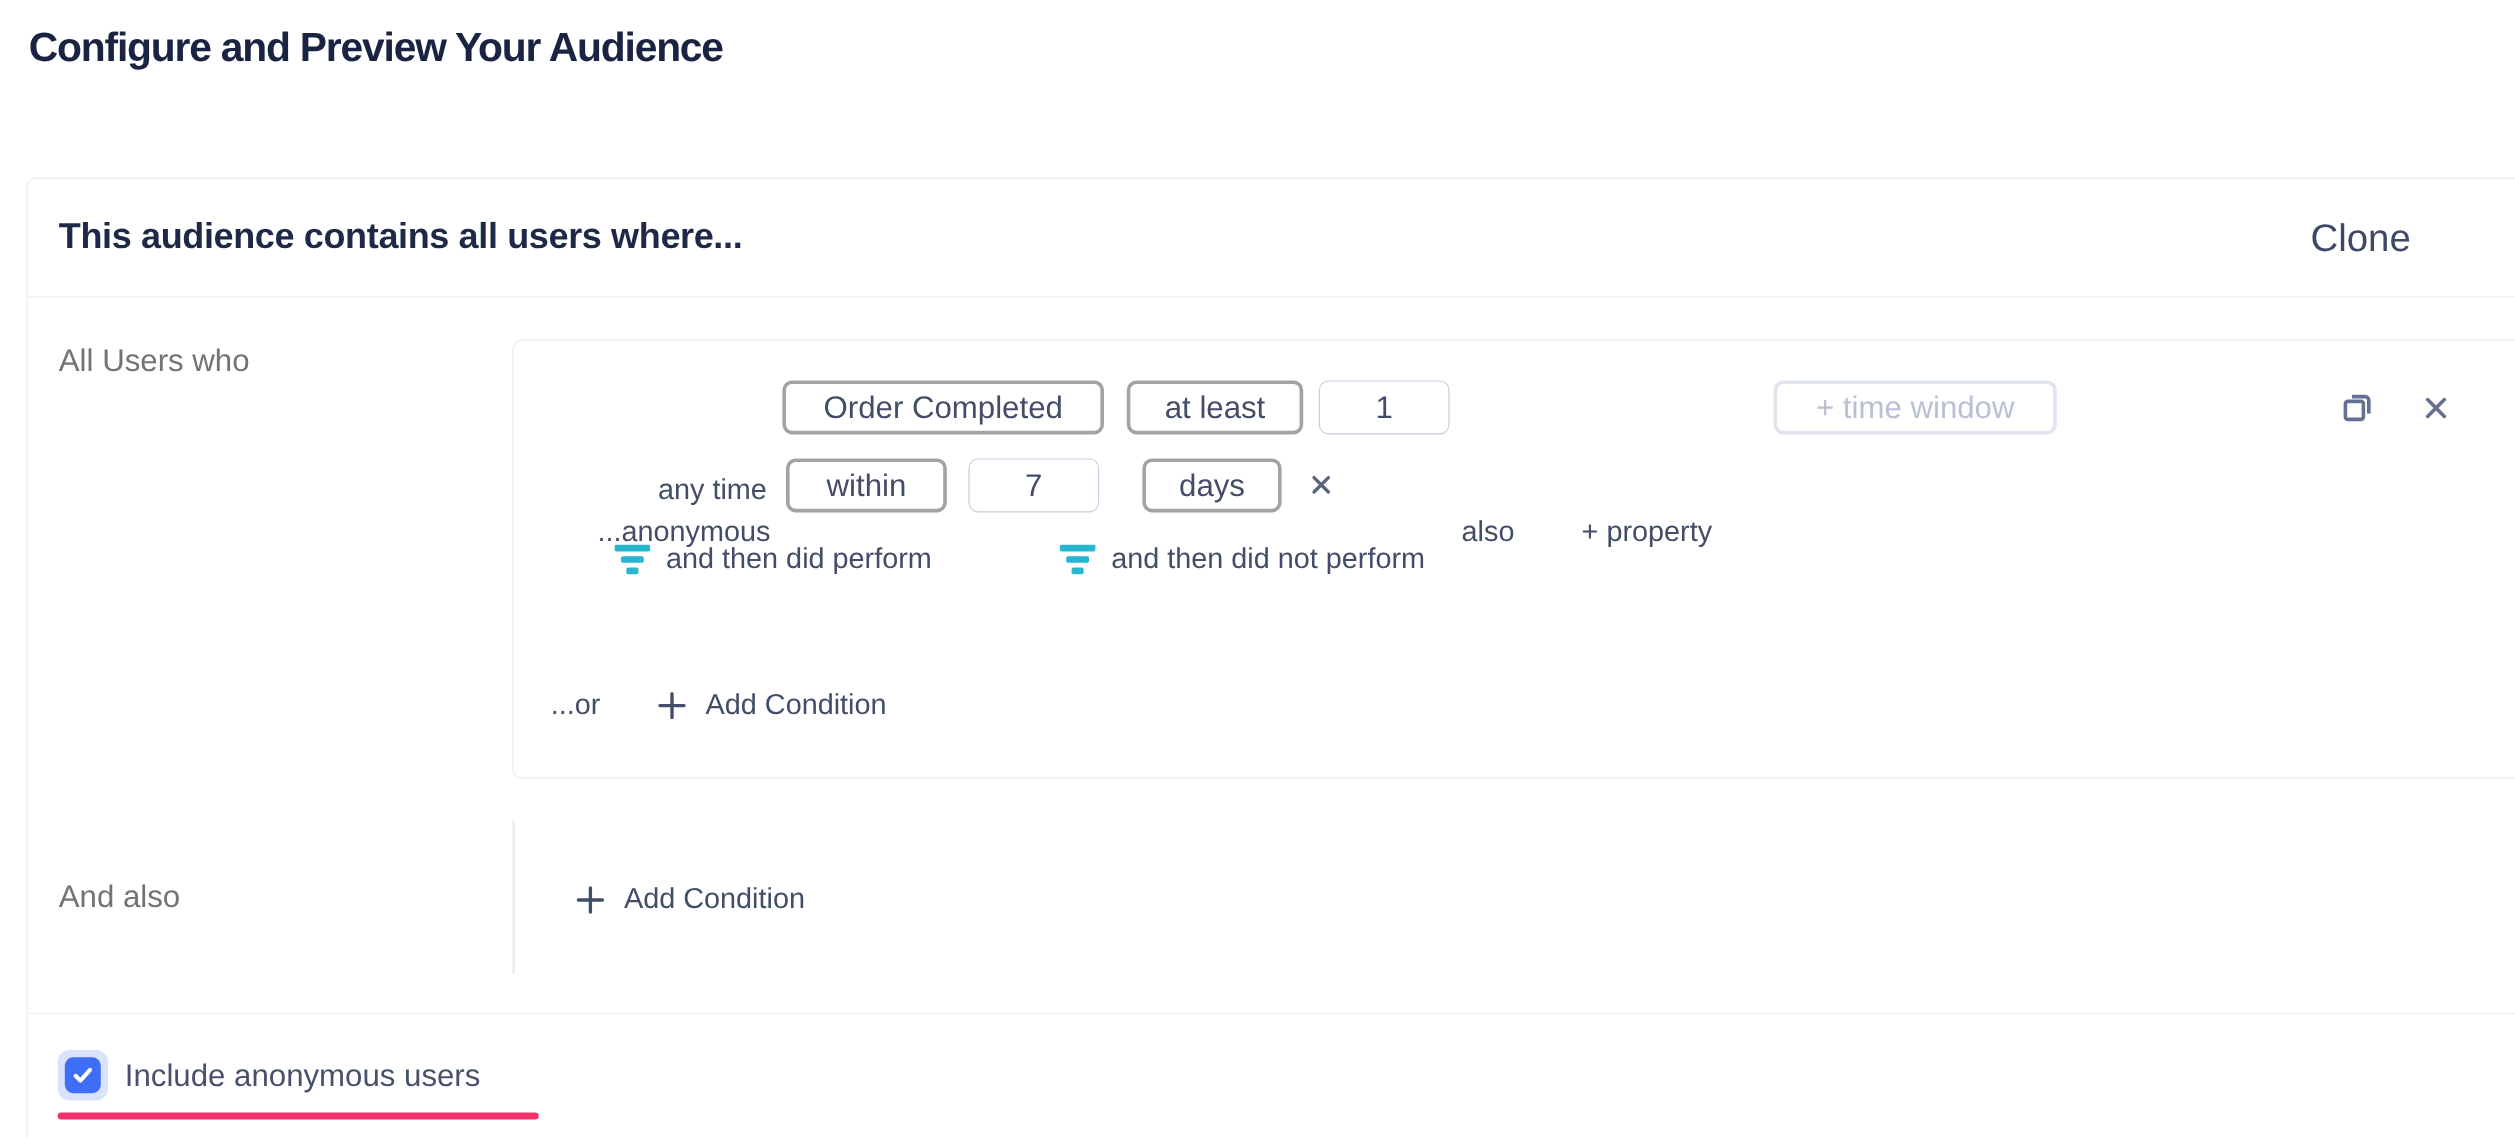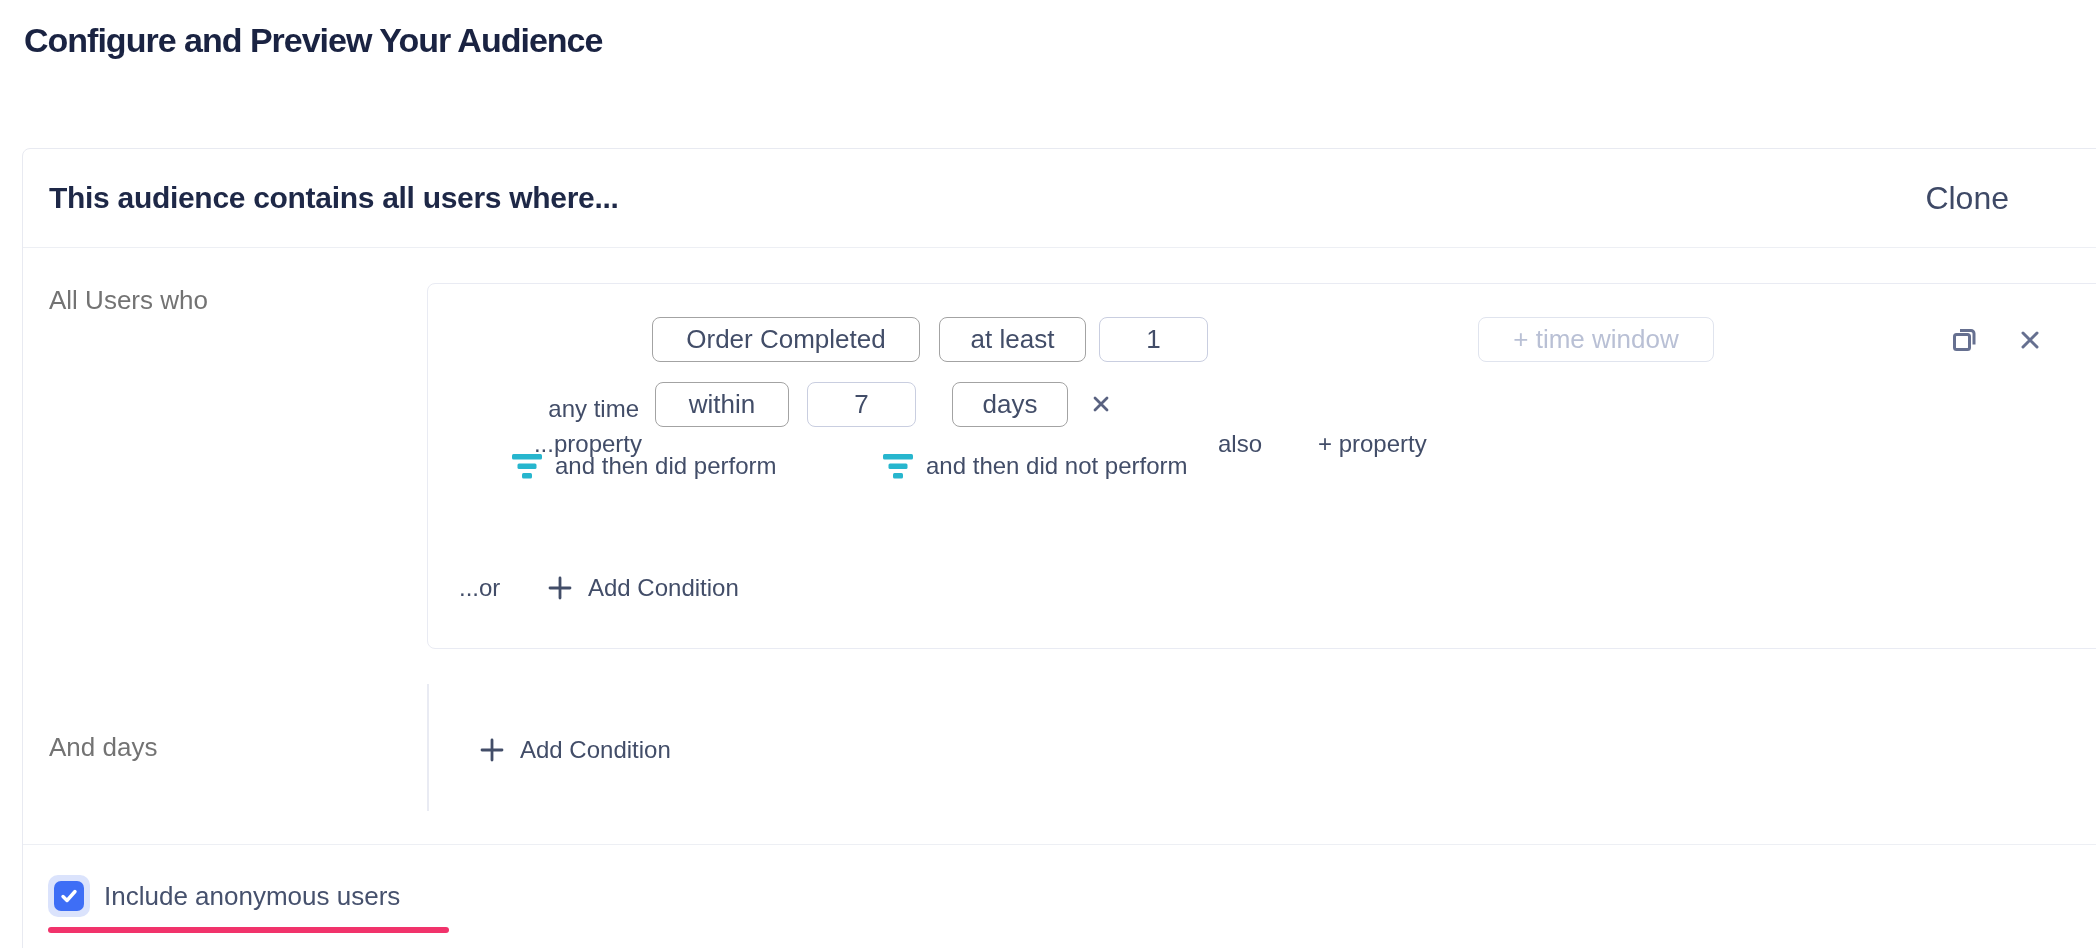--- a/index.html
+++ b/index.html
@@ -41,21 +41,21 @@
     background: #fff;
     border: 1px solid #e9ebf3;
     border-radius: 8px;
   }
   .p-abs { position: absolute; }
   .txt { font-size: 24px; color: #424d68; line-height: 32px; white-space: nowrap; }
   .txt-right { text-align: right; }
   .chip {
     position: absolute; height: 45px;
     display: flex; align-items: center; justify-content: center;
-    background: #fff; border: 1px solid #a3a3a3; border-radius: 8px;
+    background: #fff; border: 3px solid #a3a3a3; border-radius: 8px;
     font-size: 26px; color: #424d68; cursor: pointer;
     font-family: "Liberation Sans", sans-serif;
   }
   .chip.ghost { border-color: #e0e4ee; color: #b9c0d5; }
   .num-input {
     position: absolute; height: 45px;
     background: #fff; border: 1px solid #c9cee0; border-radius: 8px;
     font-size: 26px; color: #424d68; text-align: center;
     font-family: "Liberation Sans", sans-serif;
     outline: none;
@@ -93,21 +93,21 @@
 
   <div class="card-header">
     <div class="card-title">This audience contains all users where...</div>
     <a class="clone-link">Clone</a>
   </div>
 
   <div class="section-label lbl-all-users">All Users who</div>
 
   <div class="condition-panel">
 
-    <div class="p-abs txt txt-right" style="left:0; top:144px; width:214px;">...property</div>
+    <div class="p-abs txt txt-right" style="left:0; top:144px; width:214px;">...anonymous</div>
     <button class="chip" style="left:224px; top:33px; width:268px;">Order Completed</button>
     <button class="chip" style="left:511px; top:33px; width:147px;">at least</button>
     <input class="num-input" style="left: 671px; top: 33px; width: 109px;" value="1">
     <div class="p-abs txt" style="left:790px; top:144px;">also</div>
     <div class="p-abs txt" style="left:890px; top:144px; cursor:pointer;">+ property</div>
     <button class="chip ghost" style="left:1050px; top:33px; width:236px;">+ time window</button>
 
     <span class="p-abs icon-btn" style="left:1522px; top:40px;">
       <svg width="30" height="30" viewBox="0 0 30 30" fill="none">
         <path d="M10 6.5h11a3 3 0 0 1 3 3v11" stroke="#667090" stroke-width="3" fill="none"></path>
@@ -158,21 +158,21 @@
           <path d="M13 3v20M3 13h20" stroke="#424d68" stroke-width="2.8" stroke-linecap="round"></path>
         </svg>
       </span>
       <span class="txt" style="margin-left:15px; font-weight:500;">Add Condition</span>
     </div>
 
   </div>
 
   <div class="vline"></div>
 
-  <div class="section-label lbl-and-also">And days</div>
+  <div class="section-label lbl-and-also">And also</div>
 
   <div class="p-abs funnel-row" style="position:absolute; left:456px; top:585px;">
     <span style="display:inline-flex;">
       <svg width="26" height="26" viewBox="0 0 26 26">
         <path d="M13 3v20M3 13h20" stroke="#424d68" stroke-width="2.8" stroke-linecap="round"></path>
       </svg>
     </span>
     <span class="txt" style="margin-left:15px; font-weight:500;">Add Condition</span>
   </div>
 

